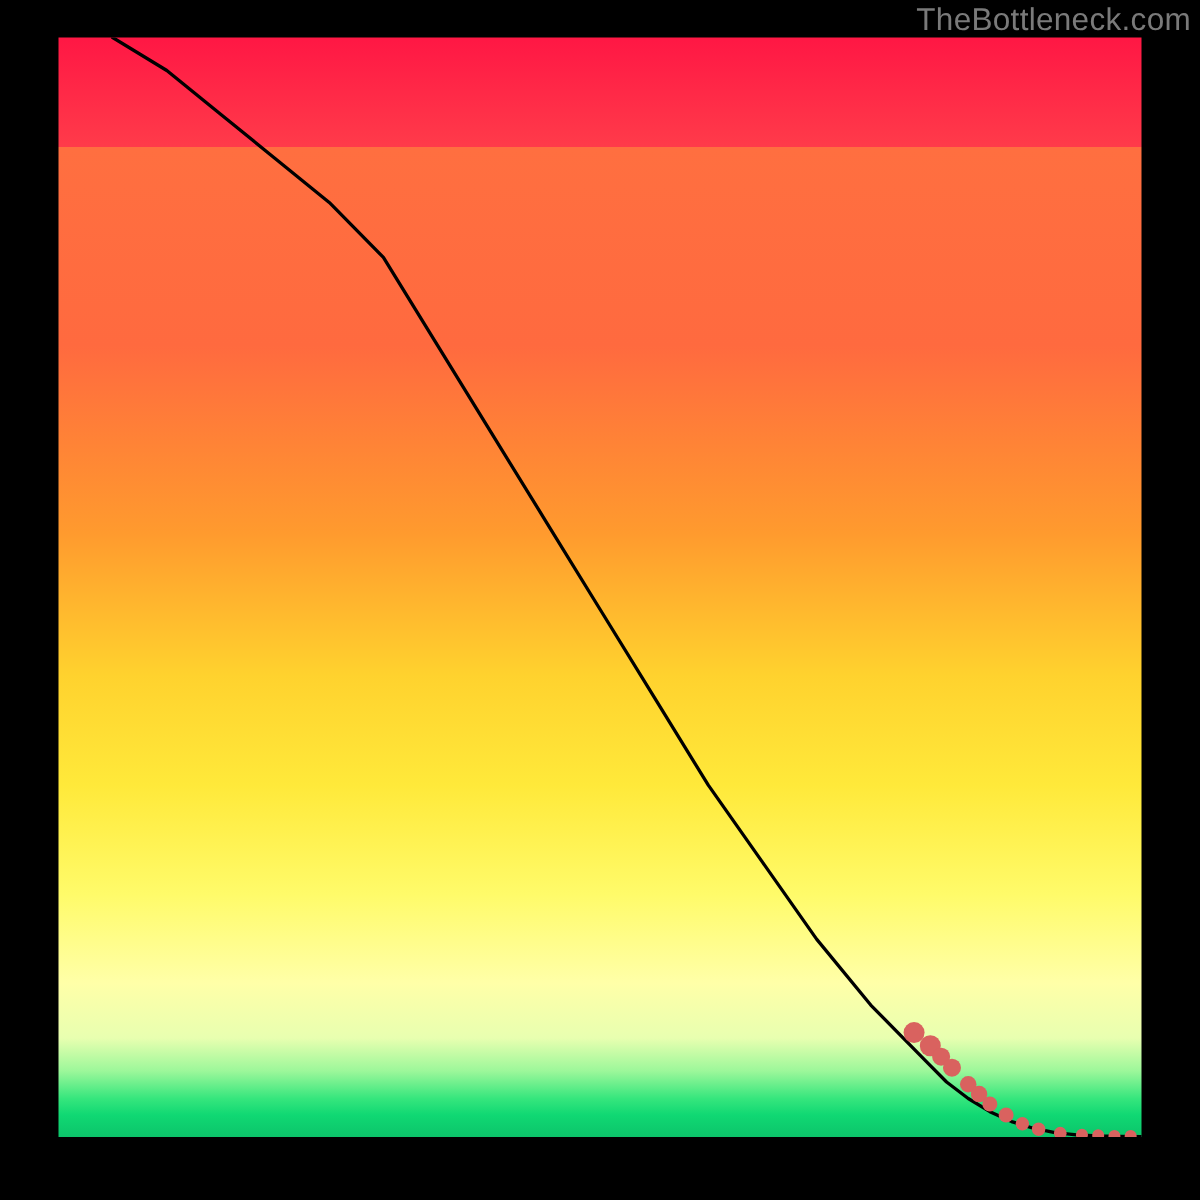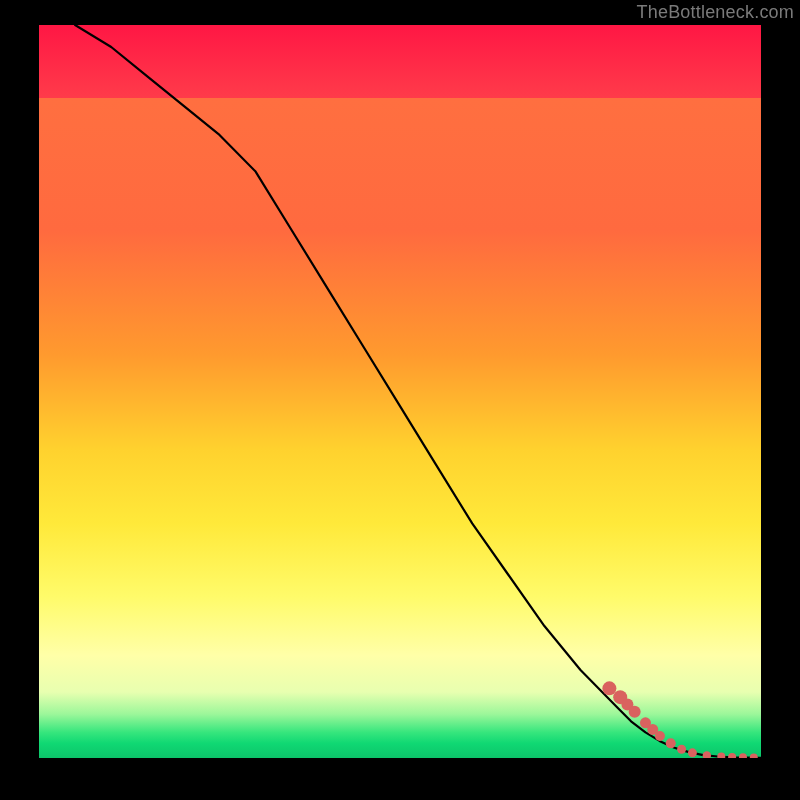--- a/index.html
+++ b/index.html
@@ -15,21 +15,21 @@
     position: relative;
     width: 800px;
     height: 800px;
     background: #000;
   }
   .watermark {
     position: absolute;
     top: 2px;
     right: 6px;
     color: #7a7a7a;
-    font-size: 18px;
+    font-size: 21px;
     font-weight: 400;
     letter-spacing: 0.2px;
     z-index: 50;
   }
   .plot {
     position: absolute;
     left: 39px;
     top: 25px;
     width: 722px;
     height: 733px;

